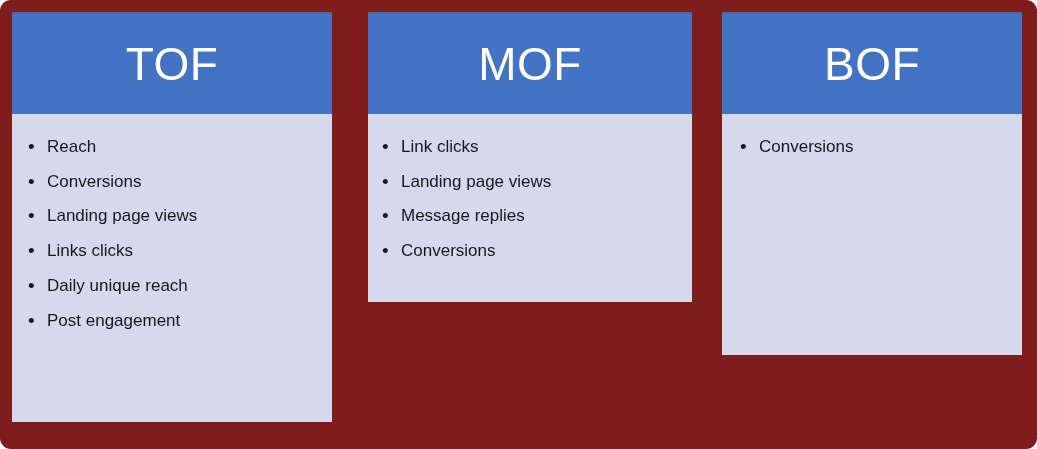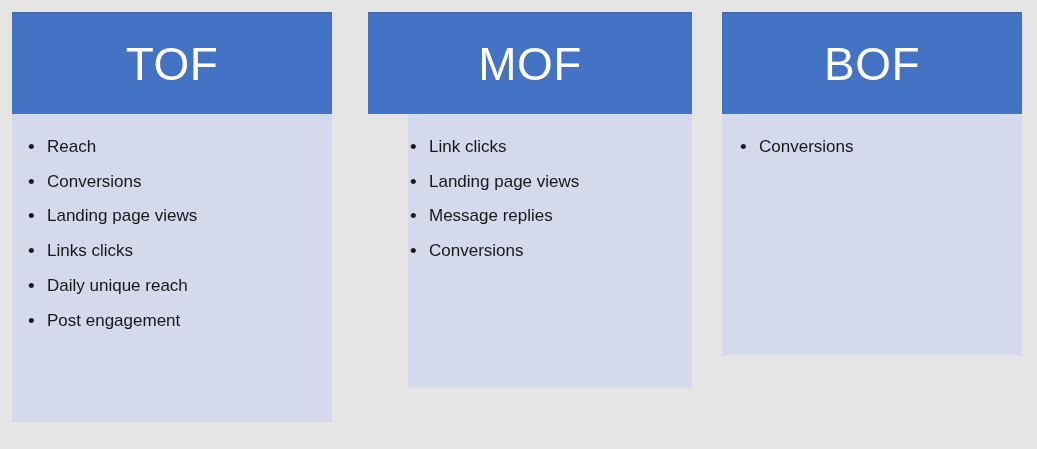--- a/index.html
+++ b/index.html
@@ -12,33 +12,34 @@
     height: 449px;
     overflow: hidden;
     font-family: "Liberation Sans", "DejaVu Sans", sans-serif;
     -webkit-font-smoothing: antialiased;
   }
 
   #funnel-board {
     position: relative;
     width: 1037px;
     height: 449px;
-    background: #e5e5e5;
+    background: #7f1d1d;
+    border-radius: 11px;
   }
 
   .funnel-column {
     position: absolute;
     top: 12px;
     display: flex;
     flex-direction: column;
     box-sizing: border-box;
   }
 
   .col-tof { left: 12px;  width: 320px; height: 410px; }
-  .col-mof { left: 368px; width: 324px; height: 376px; }
+  .col-mof { left: 368px; width: 324px; height: 290px; }
   .col-bof { left: 722px; width: 300px; height: 343px; }
 
   .column-header {
     height: 102px;
     background: #4472c4;
     border-top: 2px solid #3f6bb0;
     display: flex;
     align-items: center;
     justify-content: center;
     box-sizing: border-box;
@@ -81,21 +82,21 @@
   .metric-item::before {
     content: "\2022";
     position: absolute;
     left: 2px;
     top: 0;
     font-size: 19px;
     line-height: 34.7px;
     color: #17181a;
   }
 
-  .col-mof .column-body { padding-left: 0; margin-left: 40px; }
+  .col-mof .column-body { padding-left: 12px; }
   .col-bof .column-body { padding-left: 16px; }
 </style>
 </head>
 <body>
 
 <div id="funnel-board">
 
   <section class="funnel-column col-tof">
     <div class="column-header">
       <span class="column-title">TOF</span>

